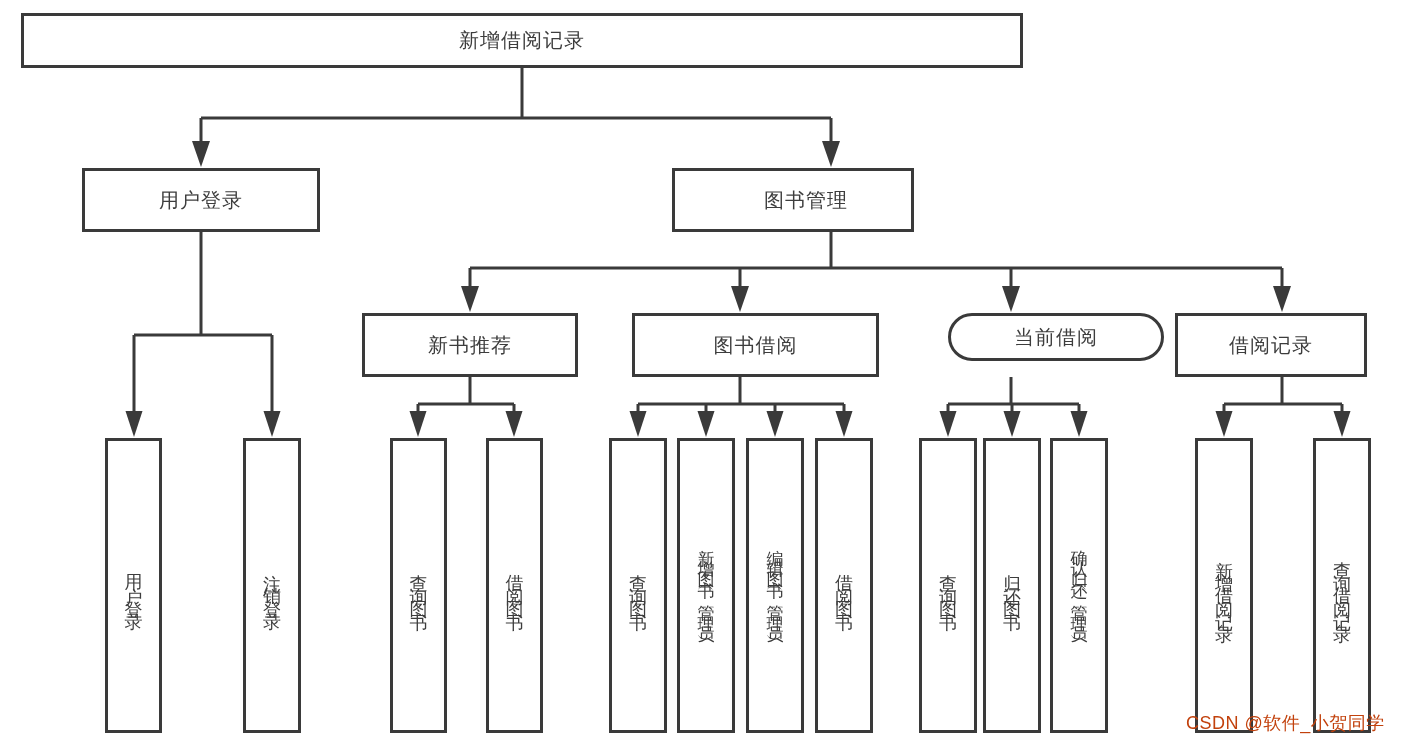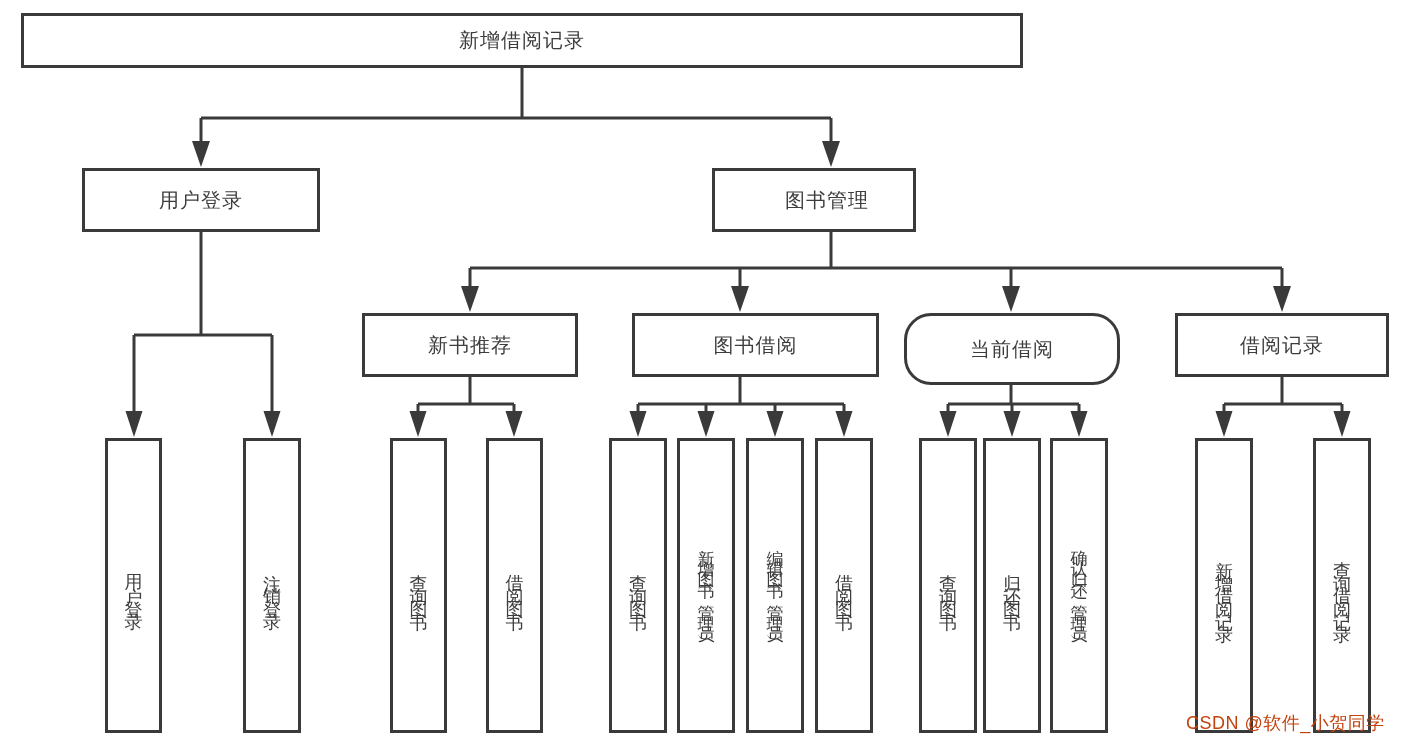--- a/index.html
+++ b/index.html
@@ -98,34 +98,34 @@
     </g>
   </svg>
 
   <div class="box" style="left:21px; top:13px; width:1002px; height:55px;">
     <span class="hlabel">新增借阅记录</span>
   </div>
 
   <div class="box" style="left:82px; top:168px; width:238px; height:64px;">
     <span class="hlabel">用户登录</span>
   </div>
-  <div class="box" style="left:712px; top:168px; width:204px; height:64px;padding-left:26px;">
+  <div class="box" style="left:672px; top:168px; width:242px; height:64px;padding-left:26px;">
     <span class="hlabel">图书管理</span>
   </div>
 
   <div class="box" style="left:362px; top:313px; width:216px; height:64px;">
     <span class="hlabel">新书推荐</span>
   </div>
   <div class="box" style="left:632px; top:313px; width:247px; height:64px;">
     <span class="hlabel">图书借阅</span>
   </div>
-  <div class="box" style="left:904px; top:313px; width:216px; height:72px;border-radius:27px;">
+  <div class="box" style="left:948px; top:313px; width:216px; height:48px;border-radius:27px;">
     <span class="hlabel">当前借阅</span>
   </div>
-  <div class="box" style="left:1175px; top:313px; width:214px; height:64px;">
+  <div class="box" style="left:1175px; top:313px; width:192px; height:64px;">
     <span class="hlabel">借阅记录</span>
   </div>
 
   <div class="box" style="left:105px; top:438px; width:57px; height:295px;">
     <span class="vlabel">用户登录</span>
   </div>
   <div class="box" style="left:243px; top:438px; width:58px; height:295px;">
     <span class="vlabel">注销登录</span>
   </div>
 

